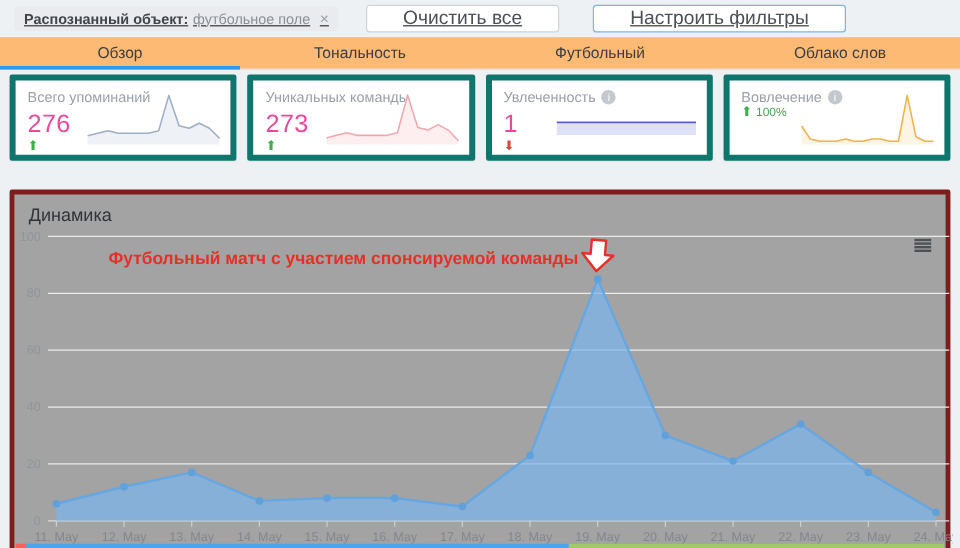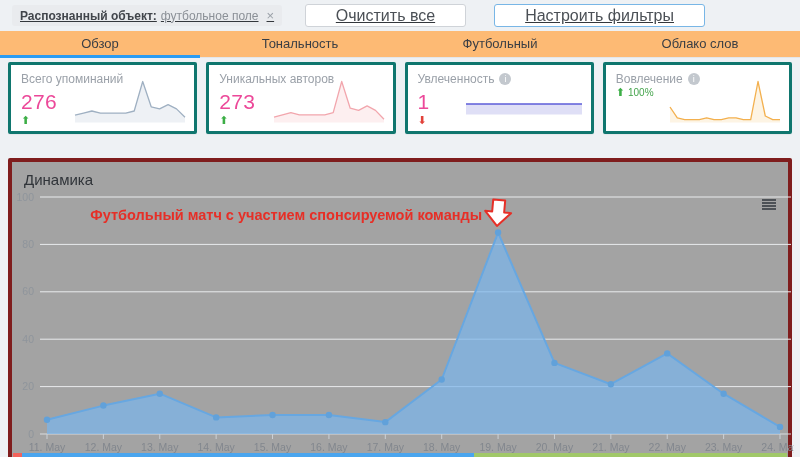--- a/index.html
+++ b/index.html
@@ -19,21 +19,21 @@
   .btn { background:#fff; border:1px solid #cfd3d8; border-radius:3px; height:23px;
     padding:0 30px; font-size:16px; color:#4b5056; font-family:inherit; margin-left:8px; cursor:pointer; }
   .btn.primary { border-color:#78b6e6;margin-left:28px; }
   .tabs { position:absolute; top:31px; left:0; width:800px; height:27px; background:#fdba74;
     border-bottom:1px solid #e3e6e9; display:flex; }
   .tab { flex:1; text-align:center; font-size:13px; color:#3a3e44; line-height:25px;
     position:relative; cursor:pointer; }
   .tab.active::after { content:""; position:absolute; left:0; right:0; bottom:-1px;
     height:3px; background:#2a9cf3; }
   .cards { position:absolute; top:62px; left:8px; width:784px; display:flex; gap:9px; }
-  .card { flex:1; background:#fff; border:3px solid #0f766e; border-radius:2px; height:72px;
+  .card { flex:1; background:#fff; border:5px solid #0f766e; border-radius:2px; height:72px;
     padding:7px 10px 6px; position:relative; box-shadow:0 1px 1px rgba(0,0,0,0.04); }
   .card-label { font-size:12px; color:#9ba1a9; display:flex; align-items:center; gap:5px; white-space:nowrap; }
   .info-icon { width:12px; height:12px; border-radius:50%; background:#c3c8ce; color:#fff;
     font-size:9px; line-height:12px; text-align:center; font-style:normal; display:inline-block; flex:0 0 auto; }
   .card-value { font-size:21px; color:#ec4899; margin-top:4px; letter-spacing:0.3px; }
   .trend { font-size:11px; margin-top:0; display:flex; align-items:center; gap:3px; line-height:13px; }
   .trend .pct { color:#44a44c; font-size:10px; }
   .up { color:#3cae46; } .down { color:#e2423a; }
   .spark { position:absolute; right:8px; }
   .panel { position:absolute; top:158px; left:8px; width:784px; height:312px; background:#a3a3a3;
@@ -69,21 +69,21 @@
     <div class="card">
       <div class="card-label">Всего упоминаний</div>
       <div class="card-value">276</div>
       <div class="trend up">⬆</div>
       <svg width="112" height="46" class="spark" style="bottom: 8px;">
         <path d="M 1,45.5 L 1.0,38.2 L 9.5,36.1 L 17.9,34.0 L 26.4,36.1 L 34.8,36.1 L 43.3,36.1 L 51.8,36.1 L 60.2,34.0 L 68.7,4.5 L 77.2,29.8 L 85.6,31.9 L 94.1,27.7 L 102.5,31.9 L 111.0,40.3 L 111.0,45.5 Z" fill="#eef1f5" stroke="none"></path>
         <path d="M 1.0,38.2 L 9.5,36.1 L 17.9,34.0 L 26.4,36.1 L 34.8,36.1 L 43.3,36.1 L 51.8,36.1 L 60.2,34.0 L 68.7,4.5 L 77.2,29.8 L 85.6,31.9 L 94.1,27.7 L 102.5,31.9 L 111.0,40.3" fill="none" stroke="#9fb0c2" stroke-width="1.3" stroke-linejoin="round"></path>
       </svg>
     </div>
     <div class="card">
-      <div class="card-label">Уникальных авторов</div>
+      <div class="card-label">Уникальных команды</div>
       <div class="card-value">273</div>
       <div class="trend up">⬆</div>
       <svg width="112" height="46" class="spark" style="bottom: 8px;">
         <path d="M 1,45.5 L 1.0,40.1 L 9.5,37.8 L 17.9,35.6 L 26.4,37.8 L 34.8,37.8 L 43.3,37.8 L 51.8,37.8 L 60.2,35.6 L 68.7,4.5 L 77.2,31.2 L 85.6,33.4 L 94.1,28.9 L 102.5,33.4 L 111.0,42.3 L 111.0,45.5 Z" fill="#fdeff0" stroke="none"></path>
         <path d="M 1.0,40.1 L 9.5,37.8 L 17.9,35.6 L 26.4,37.8 L 34.8,37.8 L 43.3,37.8 L 51.8,37.8 L 60.2,35.6 L 68.7,4.5 L 77.2,31.2 L 85.6,33.4 L 94.1,28.9 L 102.5,33.4 L 111.0,42.3" fill="none" stroke="#f2a6ad" stroke-width="1.3" stroke-linejoin="round"></path>
       </svg>
     </div>
     <div class="card">
       <div class="card-label">Увлеченность<i class="info-icon">i</i></div>
       <div class="card-value">1</div>

